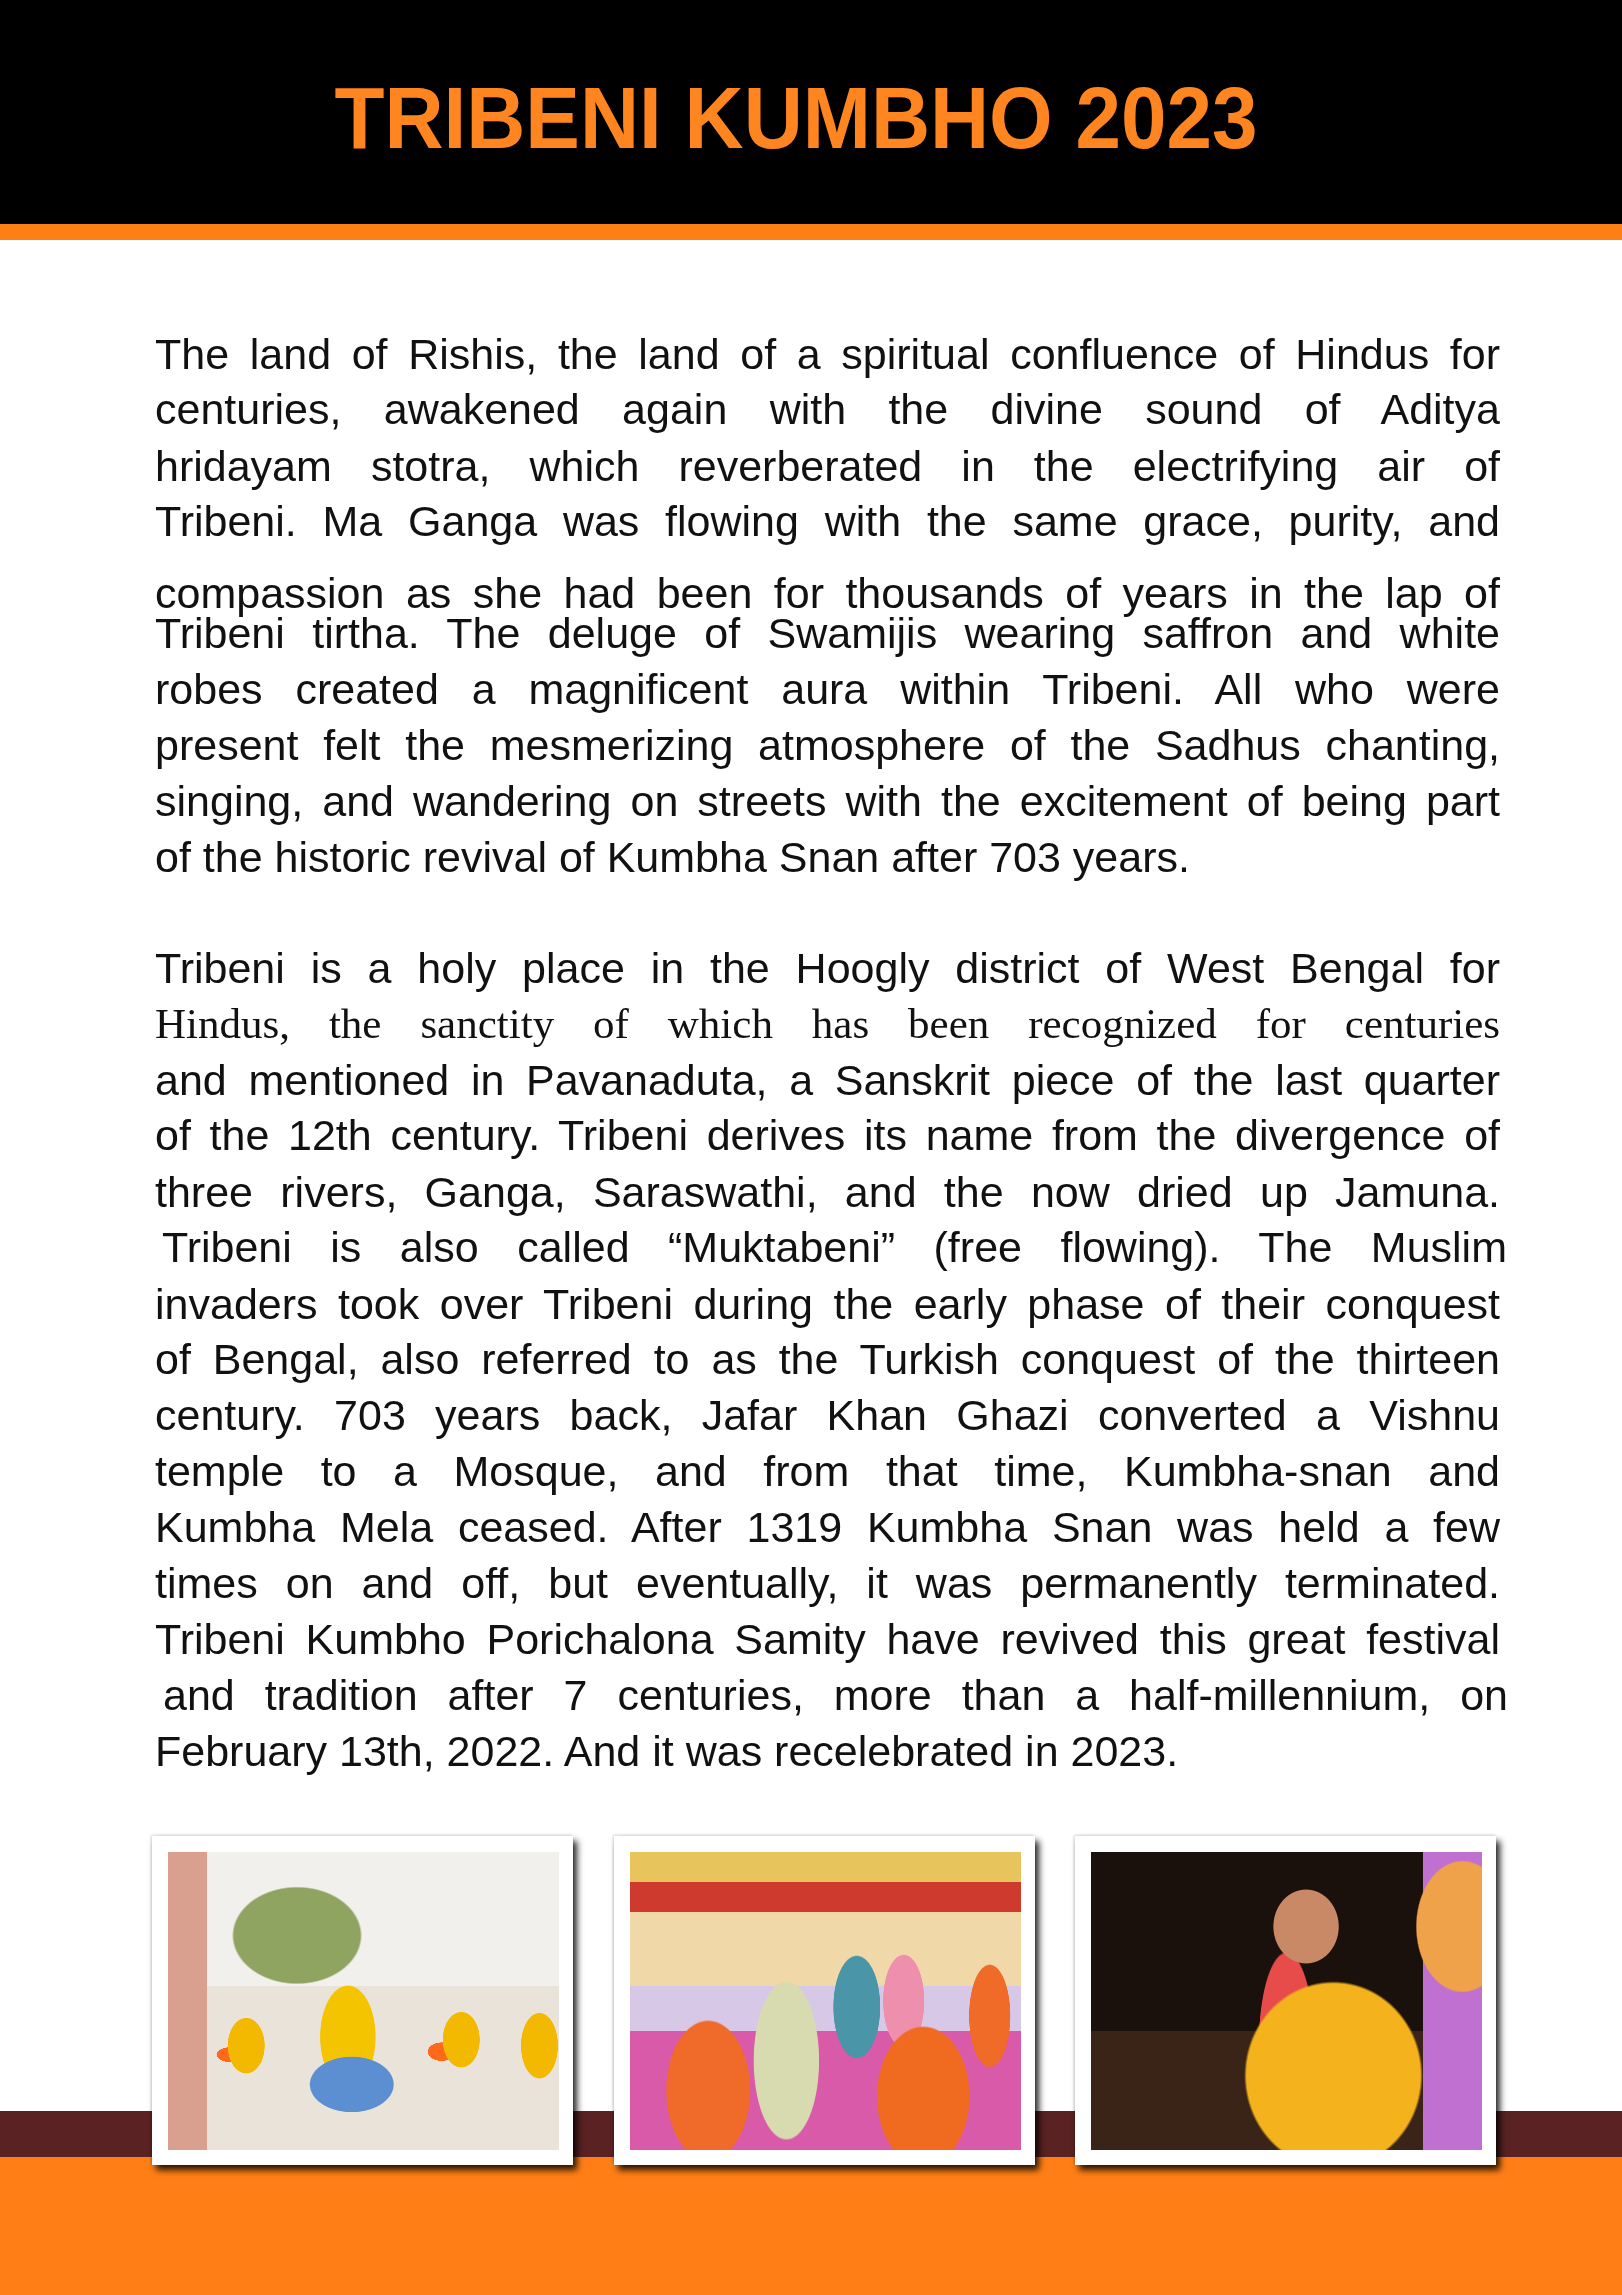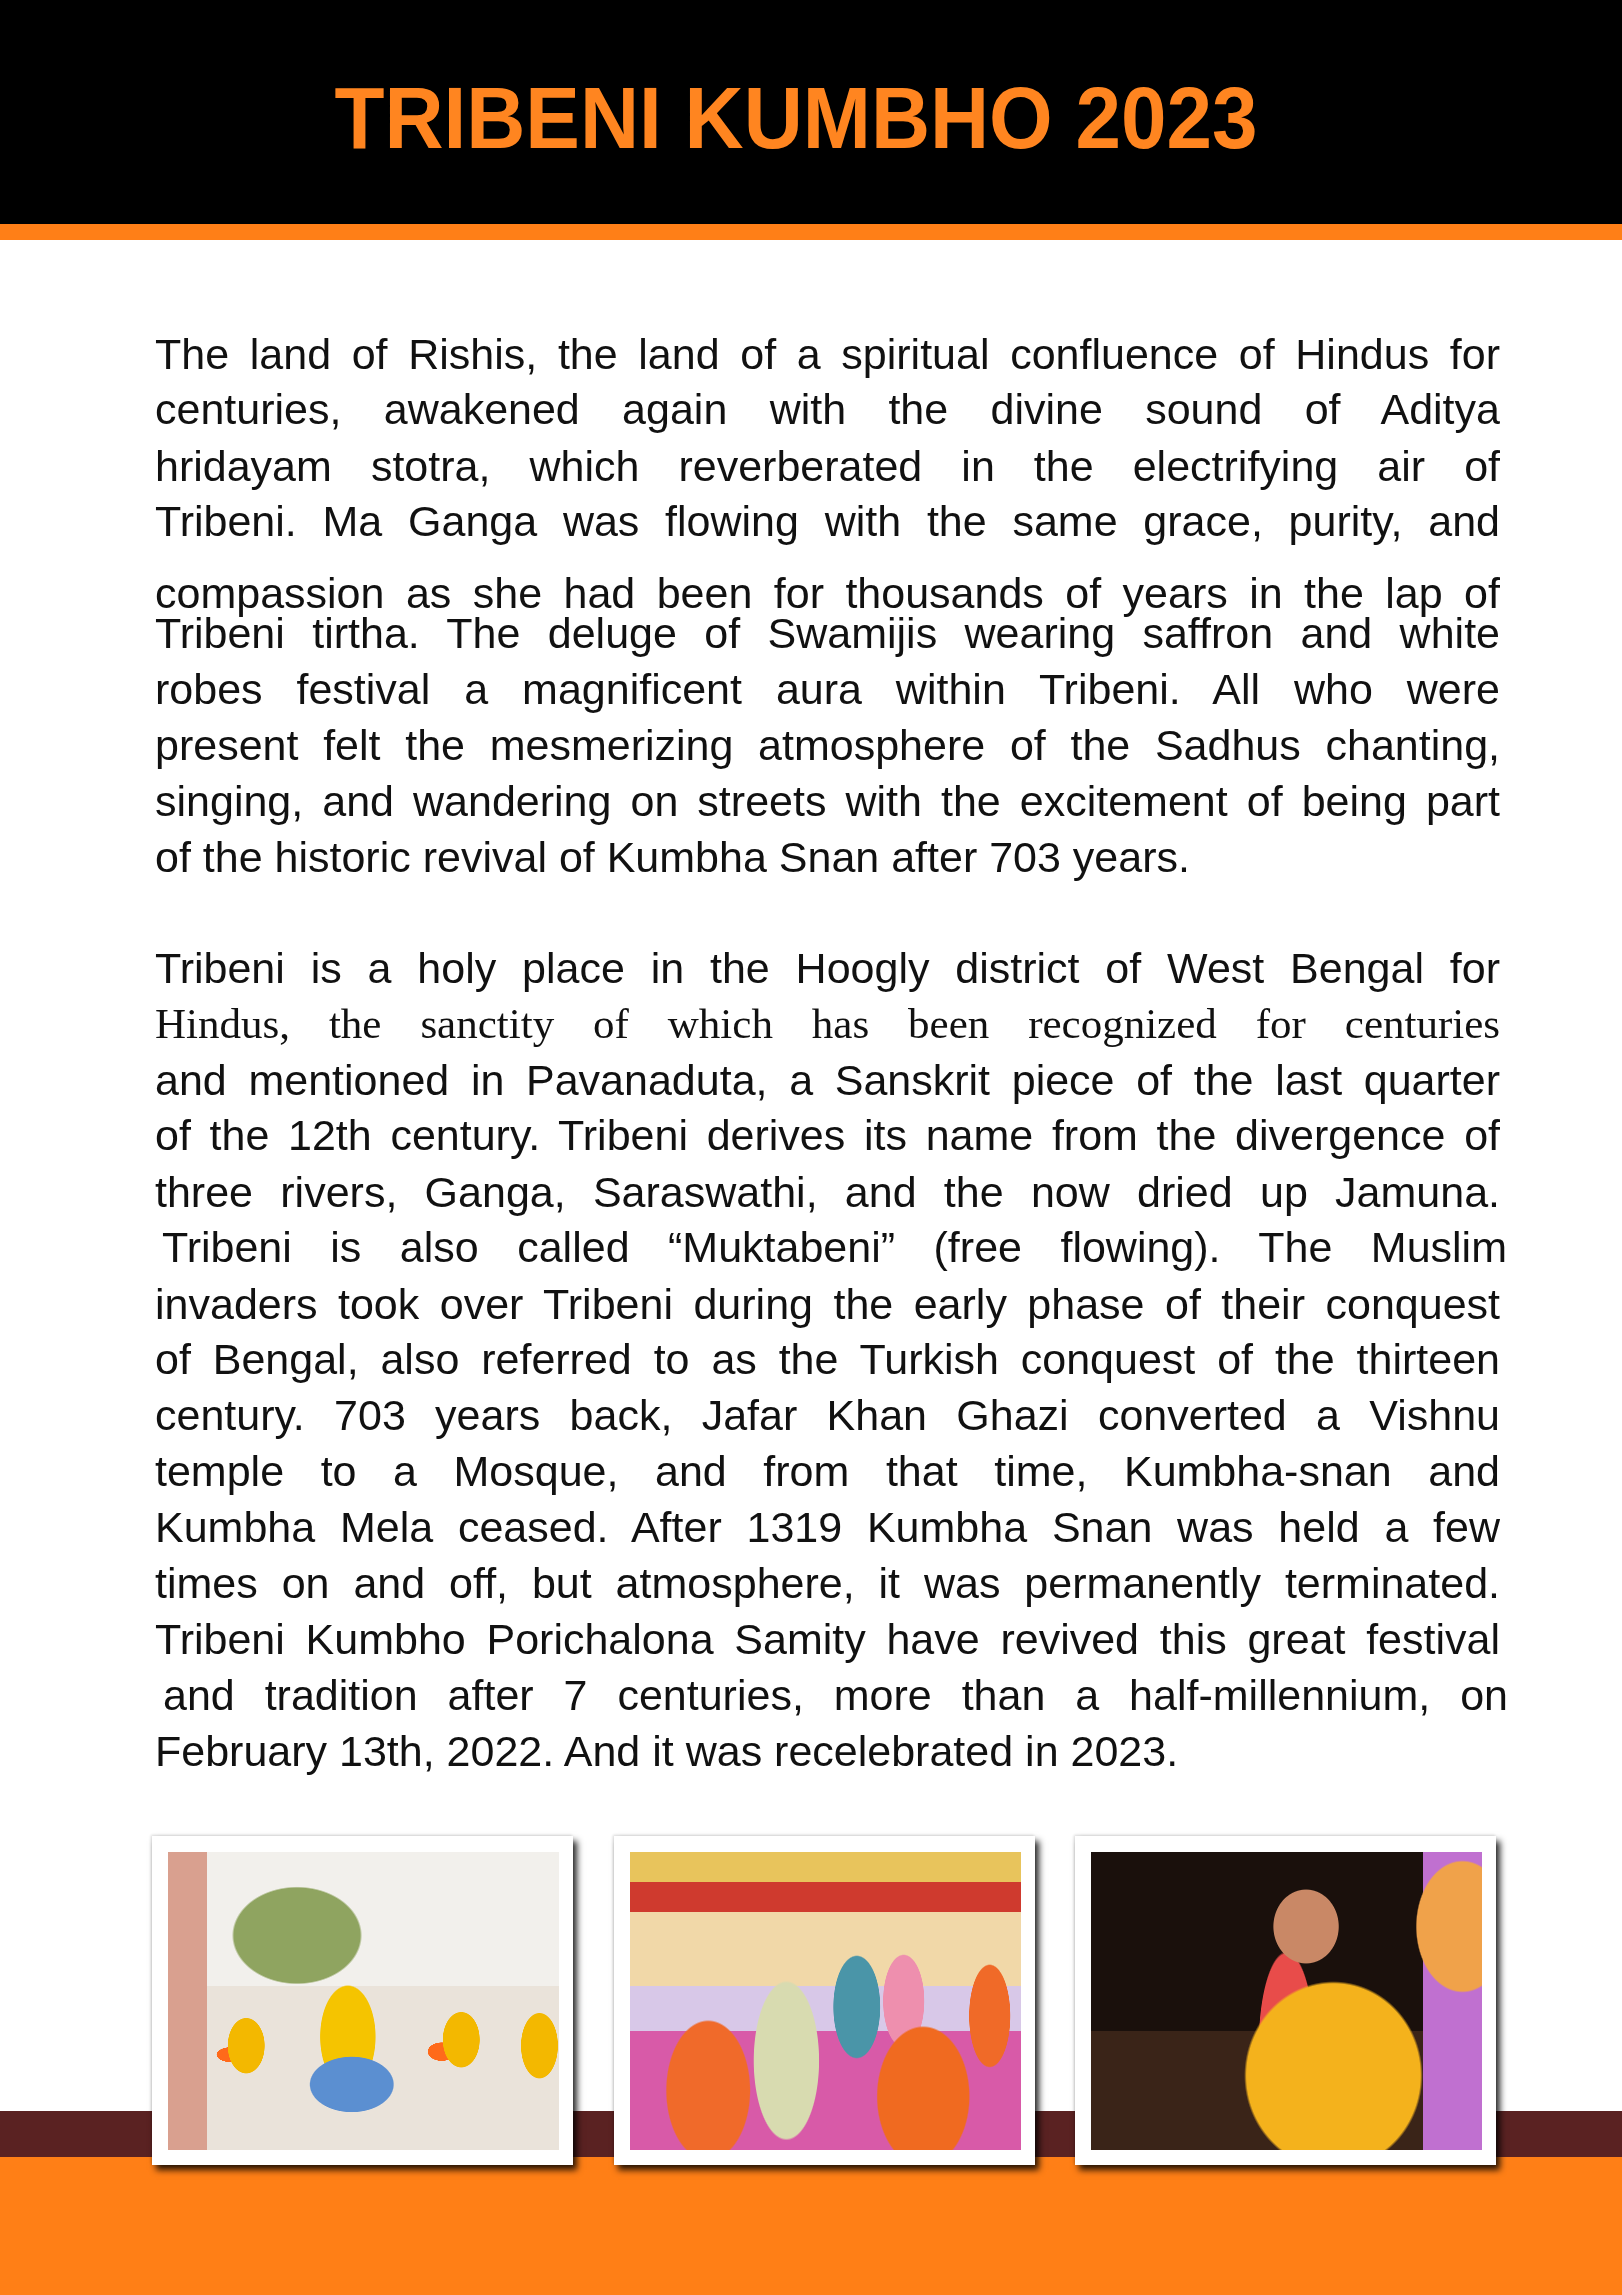--- a/index.html
+++ b/index.html
@@ -96,38 +96,38 @@
 <div class="title">TRIBENI KUMBHO 2023</div>
 
 <div class="body-text">
   <div>
     <div class="line" style="top: 328px; white-space: normal; overflow: hidden;">The land of Rishis, the land of a spiritual confluence of Hindus for</div>
     <div class="line" style="top: 383px; white-space: normal; overflow: hidden;">centuries, awakened again with the divine sound of Aditya</div>
     <div class="line" style="top: 440px; white-space: normal; overflow: hidden;">hridayam stotra, which reverberated in the electrifying air of</div>
     <div class="line" style="top: 495px; white-space: normal; overflow: hidden;">Tribeni. Ma Ganga was flowing with the same grace, purity, and</div>
     <div class="line" style="top: 567px; white-space: normal; overflow: hidden;">compassion as she had been for thousands of years in the lap of</div>
     <div class="line" style="top: 607px; white-space: normal; overflow: hidden;">Tribeni tirtha. The deluge of Swamijis wearing saffron and white</div>
-    <div class="line" style="top: 663px; white-space: normal; overflow: hidden;">robes festival a magnificent aura within Tribeni. All who were</div>
+    <div class="line" style="top: 663px; white-space: normal; overflow: hidden;">robes created a magnificent aura within Tribeni. All who were</div>
     <div class="line" style="top: 719px; white-space: normal; overflow: hidden;">present felt the mesmerizing atmosphere of the Sadhus chanting,</div>
     <div class="line" style="top: 775px; white-space: normal; overflow: hidden;">singing, and wandering on streets with the excitement of being part</div>
     <div class="line last" style="top:831px">of the historic revival of Kumbha Snan after 703 years.</div>
   </div>
   <div>
     <div class="line" style="top: 942px; white-space: normal; overflow: hidden;">Tribeni is a holy place in the Hoogly district of West Bengal for</div>
     <div class="line" style="top: 998px; white-space: normal; overflow: hidden; font-family: Liberation Serif, serif;">Hindus, the sanctity of which has been recognized for centuries</div>
     <div class="line" style="top: 1054px; white-space: normal; overflow: hidden;">and mentioned in Pavanaduta, a Sanskrit piece of the last quarter</div>
     <div class="line" style="top: 1109px; white-space: normal; overflow: hidden;">of the 12th century. Tribeni derives its name from the divergence of</div>
     <div class="line" style="top: 1166px; white-space: normal; overflow: hidden;">three rivers, Ganga, Saraswathi, and the now dried up Jamuna.</div>
     <div class="line" style="top: 1221px; white-space: normal; overflow: hidden; margin-left: 7px;">Tribeni is also called “Muktabeni” (free flowing). The Muslim</div>
     <div class="line" style="top: 1278px; white-space: normal; overflow: hidden;">invaders took over Tribeni during the early phase of their conquest</div>
     <div class="line" style="top: 1333px; white-space: normal; overflow: hidden;">of Bengal, also referred to as the Turkish conquest of the thirteen</div>
     <div class="line" style="top: 1389px; white-space: normal; overflow: hidden;">century. 703 years back, Jafar Khan Ghazi converted a Vishnu</div>
     <div class="line" style="top: 1445px; white-space: normal; overflow: hidden;">temple to a Mosque, and from that time, Kumbha-snan and</div>
     <div class="line" style="top: 1501px; white-space: normal; overflow: hidden;">Kumbha Mela ceased. After 1319 Kumbha Snan was held a few</div>
-    <div class="line" style="top: 1557px; white-space: normal; overflow: hidden;">times on and off, but atmosphere, it was permanently terminated.</div>
+    <div class="line" style="top: 1557px; white-space: normal; overflow: hidden;">times on and off, but eventually, it was permanently terminated.</div>
     <div class="line" style="top: 1613px; white-space: normal; overflow: hidden;">Tribeni Kumbho Porichalona Samity have revived this great festival</div>
     <div class="line" style="top: 1669px; white-space: normal; overflow: hidden; margin-left: 8px;">and tradition after 7 centuries, more than a half-millennium, on</div>
     <div class="line last" style="top:1725px">February 13th, 2022. And it was recelebrated in 2023.</div>
   </div>
 </div>
 
 <div class="band-maroon"></div>
 <div class="band-orange"></div>
 
 <div>

